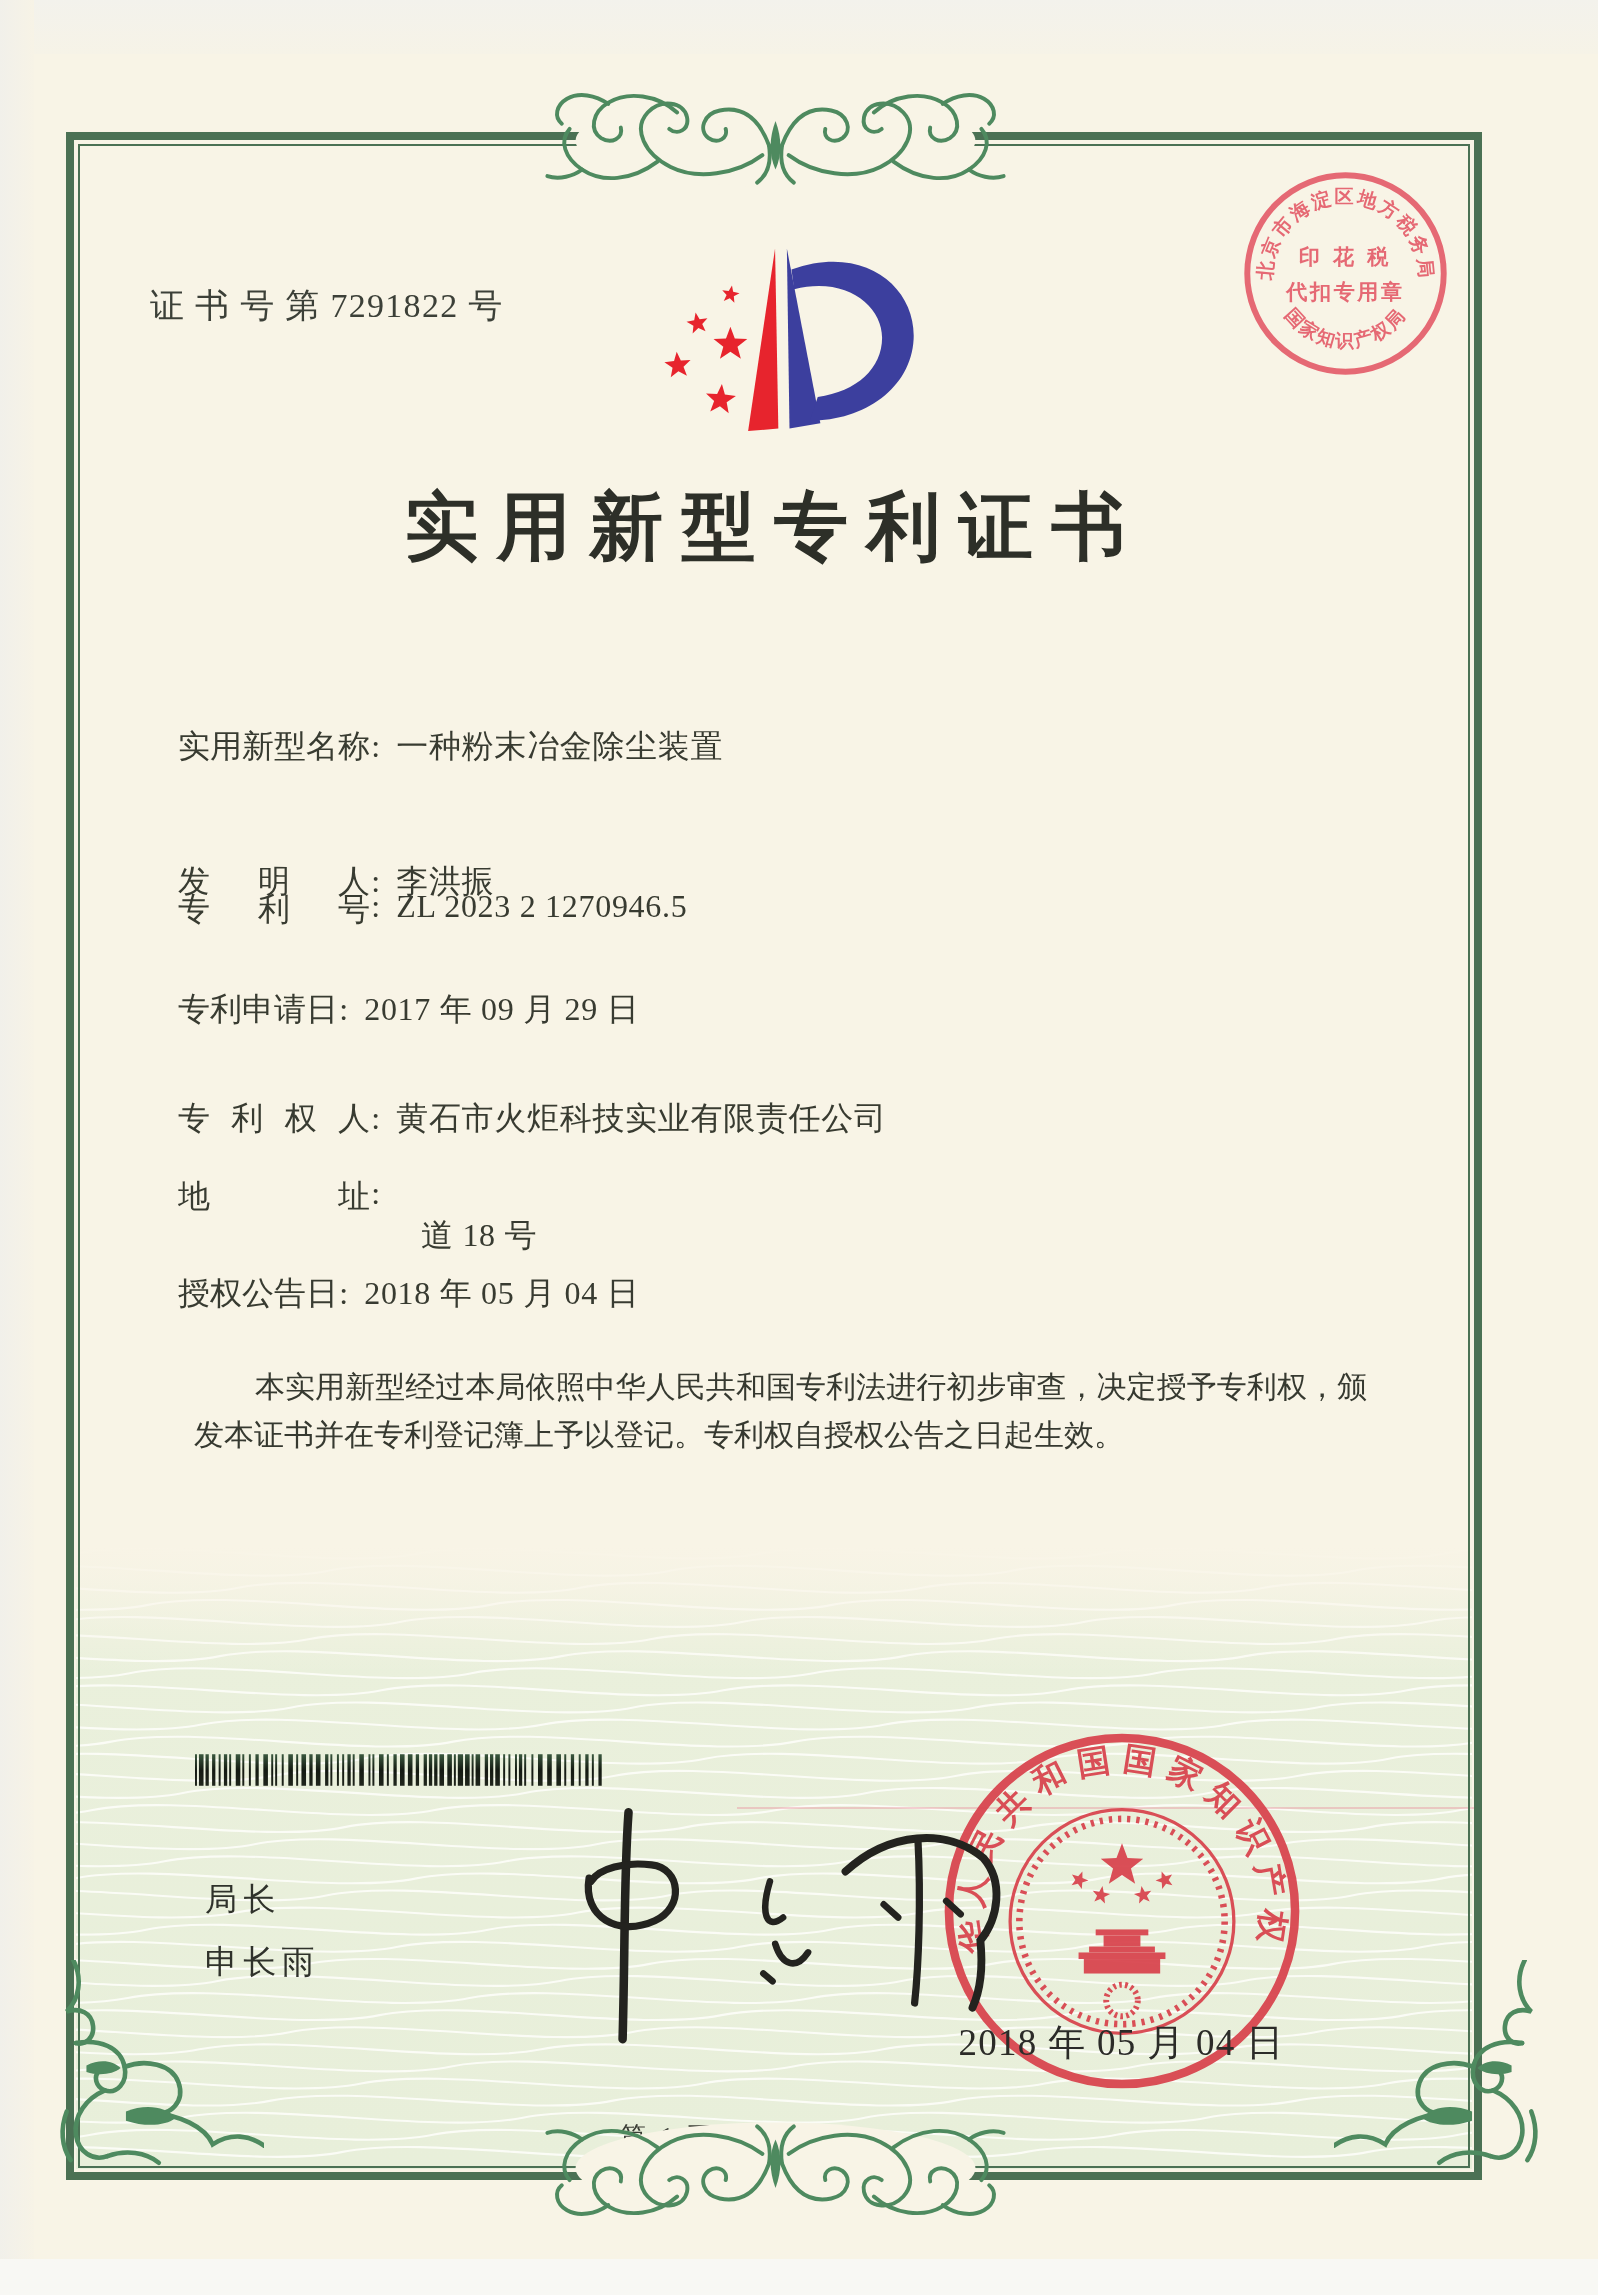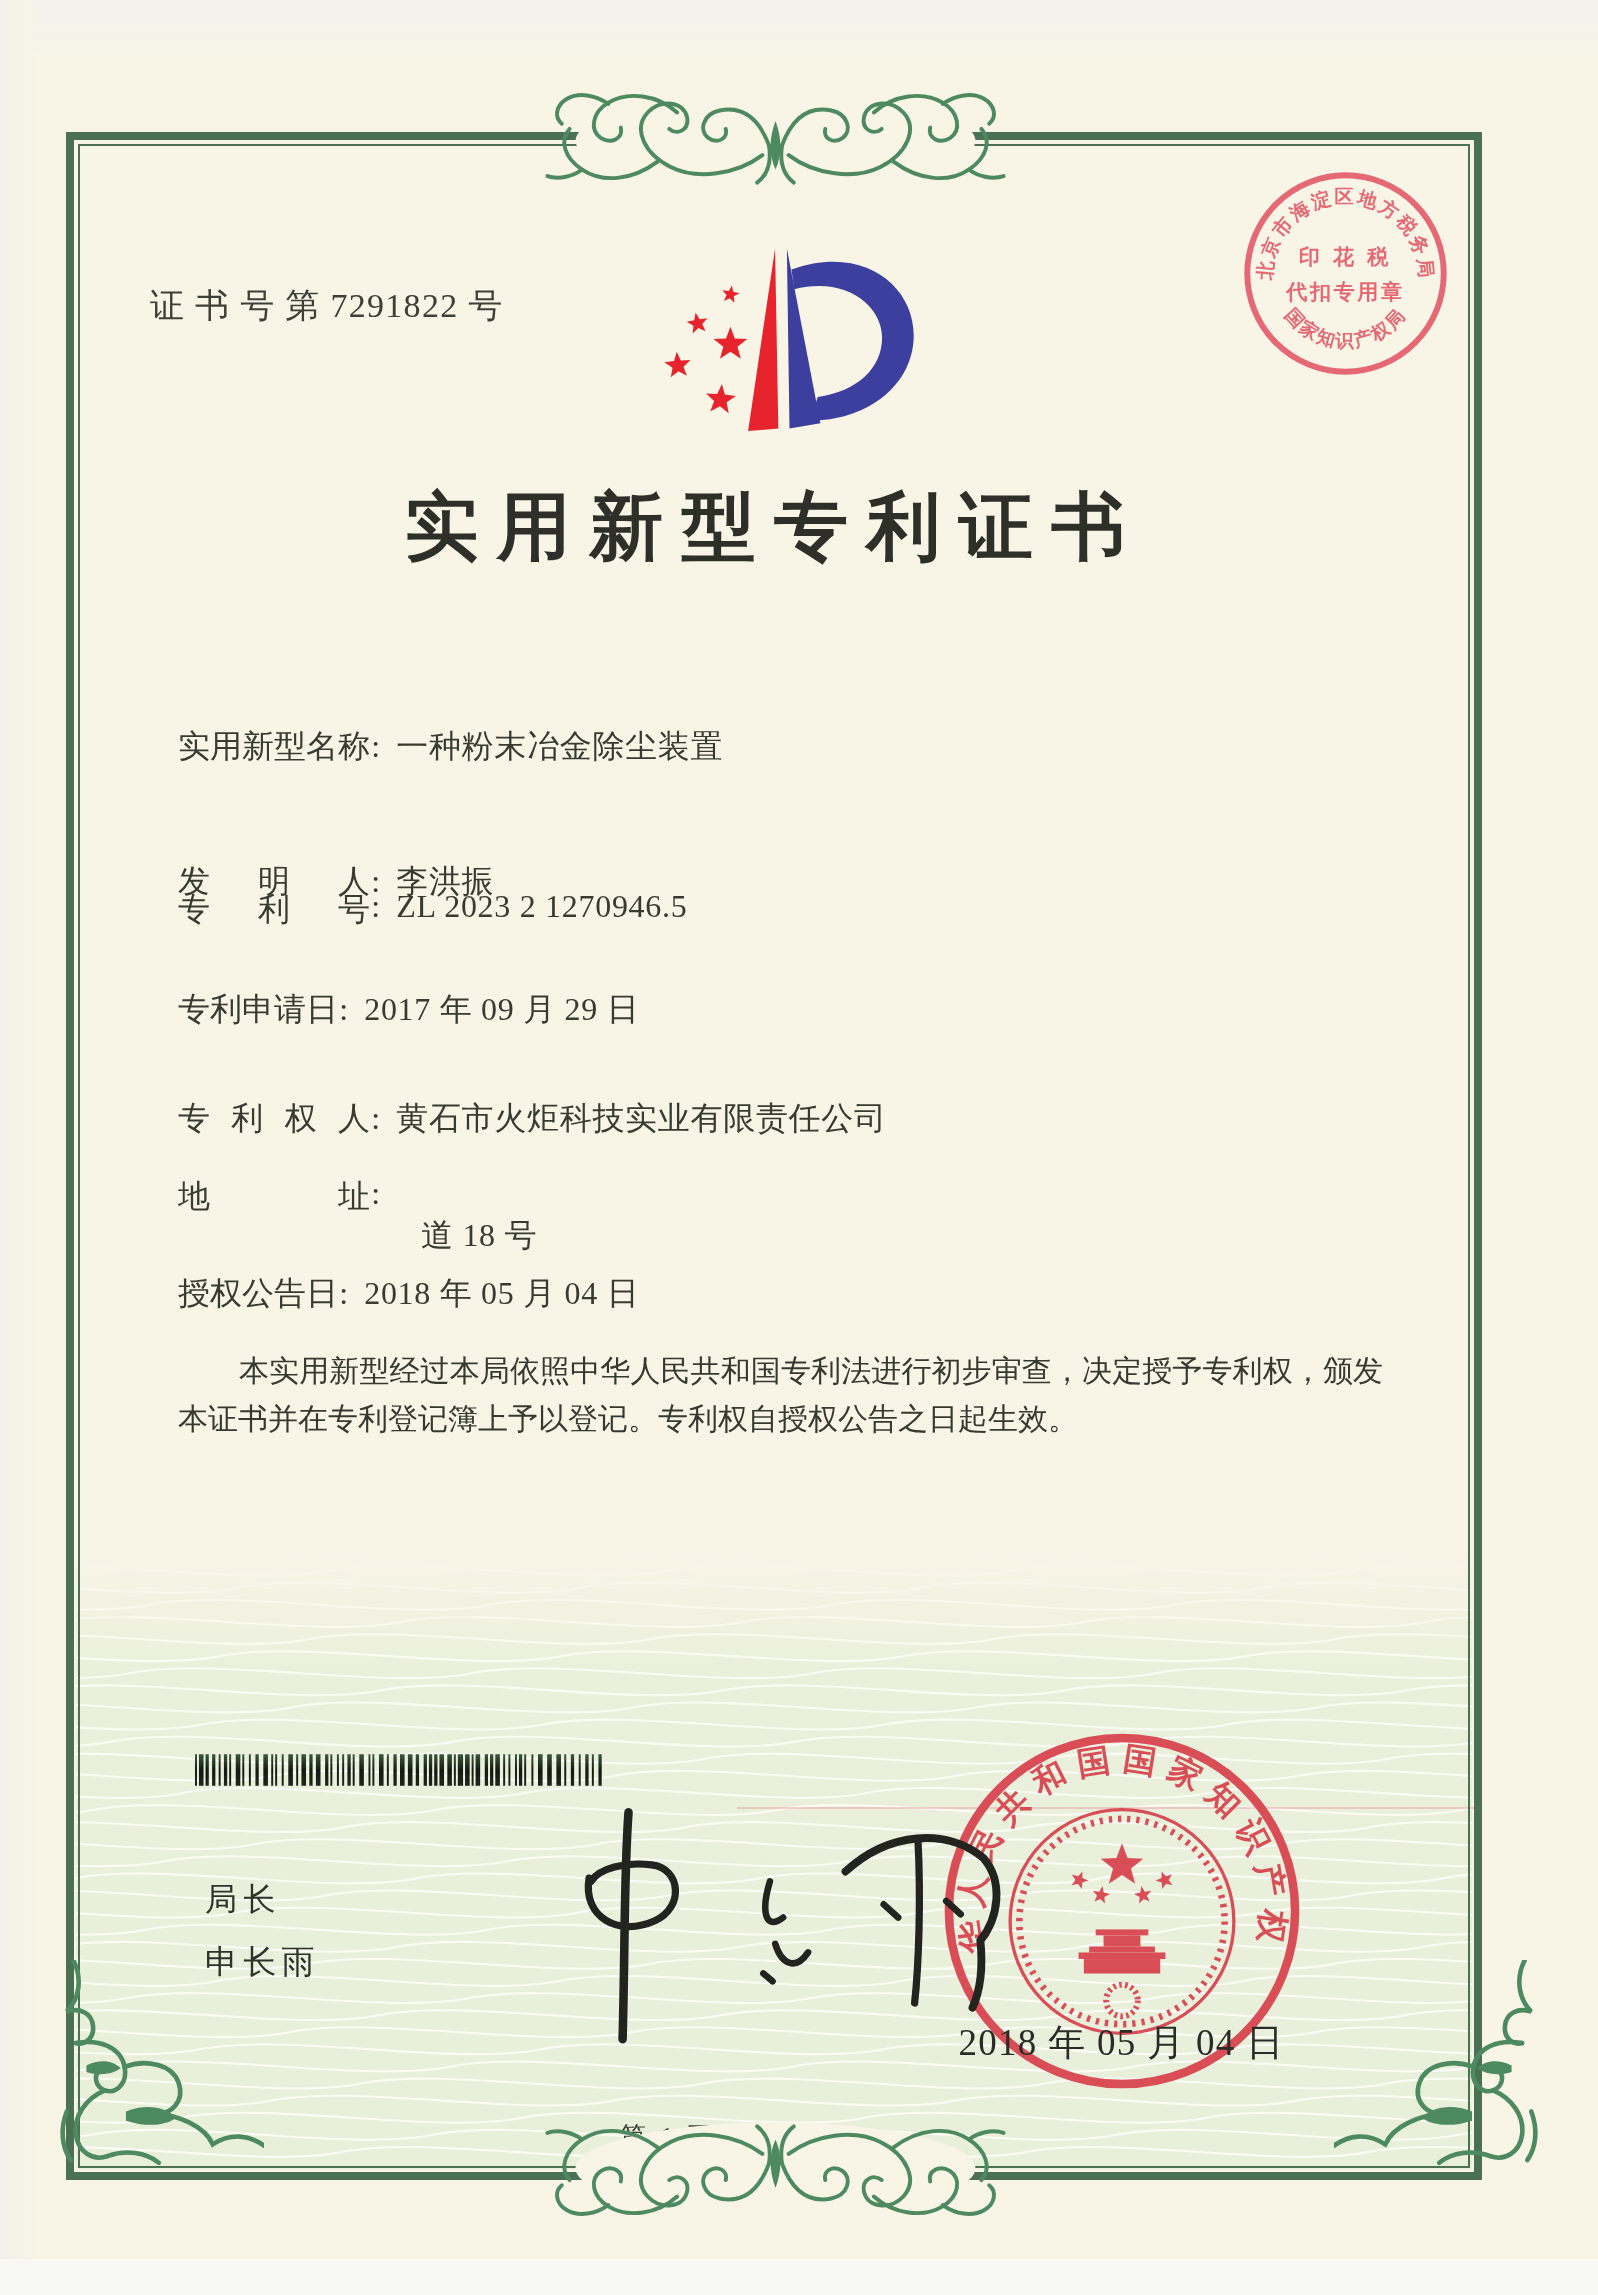--- a/index.html
+++ b/index.html
@@ -31,21 +31,21 @@
   .frow{left:178px;width:1223px;font-size:32px;z-index:5;}
   .flabel{display:inline-block;width:192px;text-align:justify;text-align-last:justify;vertical-align:top;}
   .flabel.compact{width:auto;text-align:left;text-align-last:auto;}
   .fcolon{margin-left:1.3px;margin-right:16px;}
   .fval{letter-spacing:0.7px;}
   .addr1{position:absolute;left:283px;top:0;}
   .addr2{position:absolute;left:243px;top:39px;}
   .grant-no{position:absolute;left:735px;top:0;}
 
   .paras{left:178px;top:1347px;width:1205px;font-size:30px;line-height:48px;text-align:justify;z-index:5;color:#363930;}
-  .paras p{margin:0;text-indent:61px;}
+  .paras p{margin:16px;text-indent:61px;}
 
   .juzhang{left:205px;top:1878px;font-size:32px;letter-spacing:6.6px;z-index:5;color:#2f322b;}
   .shenchangyu{left:205px;top:1940px;font-size:33px;letter-spacing:5.3px;z-index:5;color:#2f322b;}
 
   .seal-date{left:924px;top:2018px;width:395px;text-align:center;font-size:37px;letter-spacing:1.3px;
     color:#2b2b28;z-index:6;}
   .footer{left:506px;top:2119px;width:460px;text-align:center;font-size:26px;letter-spacing:4px;z-index:5;color:#3a3d35;}
 
   svg{display:block;}
   .z4{z-index:4;}.z5{z-index:5;}

